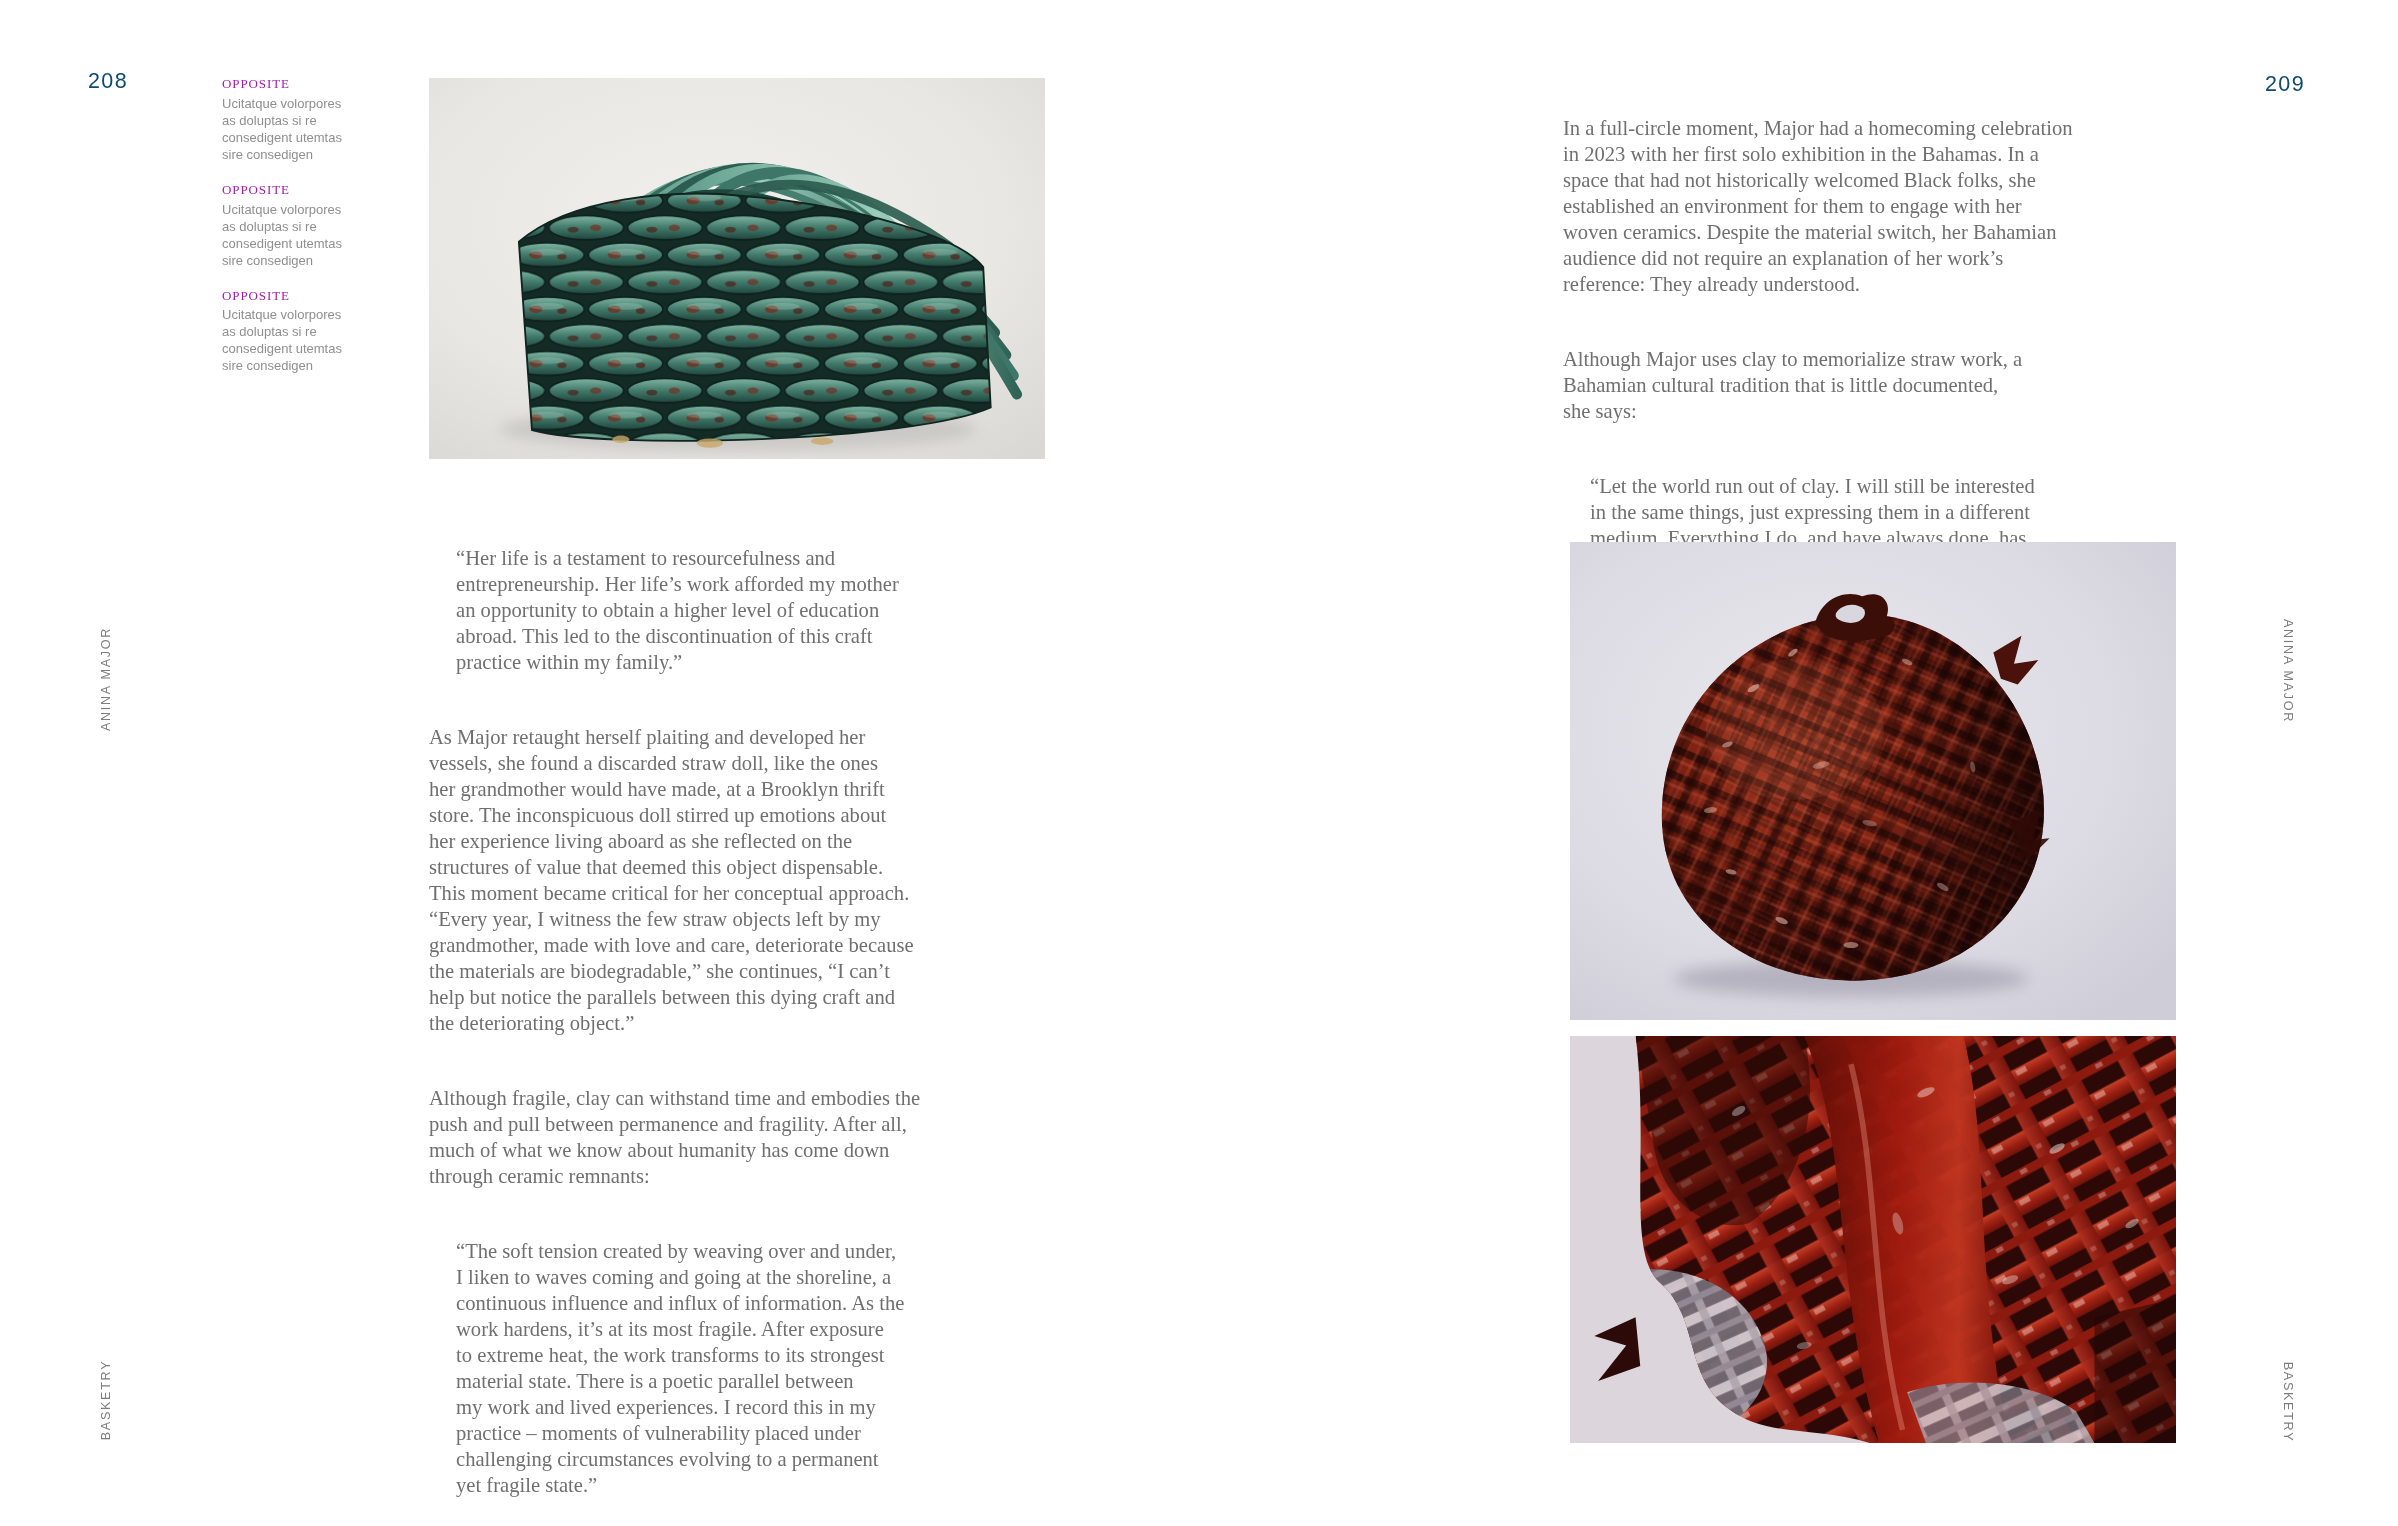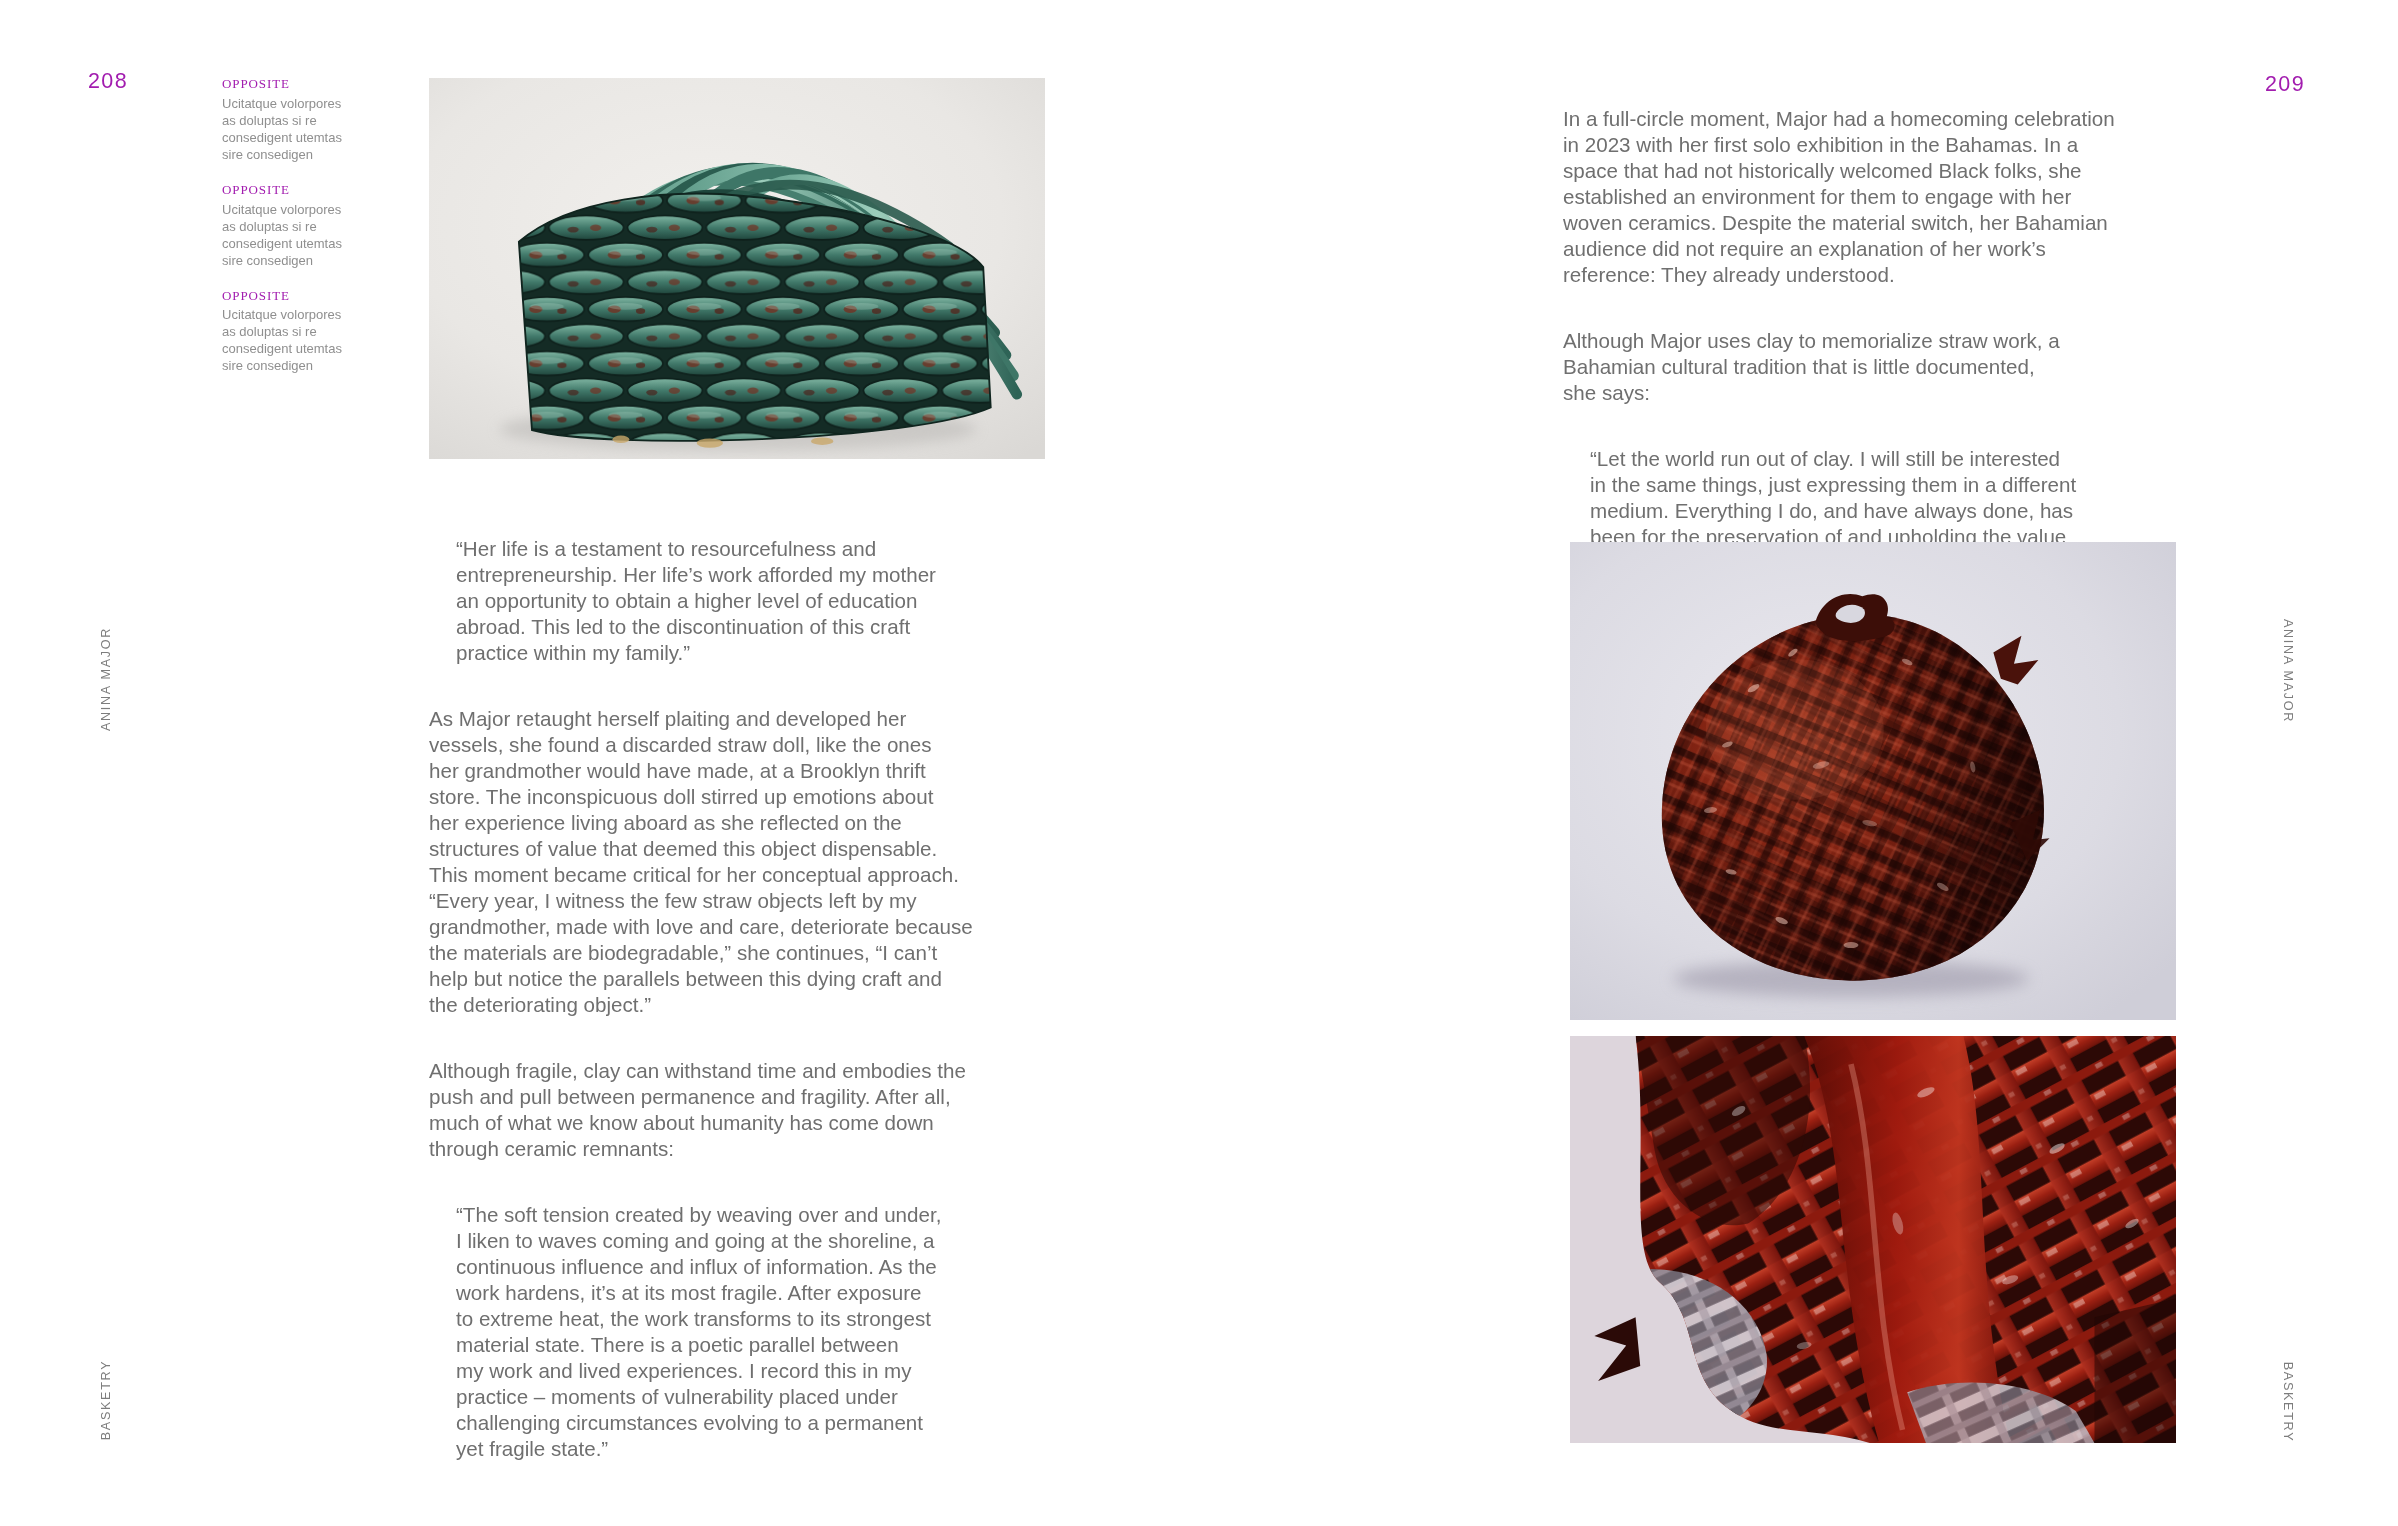--- a/index.html
+++ b/index.html
@@ -1,32 +1,32 @@
 <!DOCTYPE html>
 <html style="font-size:15px"><head>
 <meta charset="utf-8">
 <style>
   html,body{margin:0;padding:0;background:#ffffff;}
   .spread{position:relative;width:2399px;height:1526px;background:#ffffff;overflow:hidden;
           font-family:"Liberation Sans", sans-serif;}
 
-  .page-num{position:absolute;font-size:21.5px;color:#a21caf;letter-spacing:1.4px;}
+  .page-num{position:absolute;font-size:21.5px;color:#0c4a6e;letter-spacing:1.4px;}
   #pn-left{left:88px;top:69px;}
   #pn-right{left:2265px;top:72px;}
 
   .margin-notes{position:absolute;left:222px;top:75px;width:183px;}
   .note + .note{margin-top:18px;}
   .note-label{font-family:"Liberation Serif", serif;font-size:13px;letter-spacing:0.9px;
               color:#a21caf;line-height:17px;margin-bottom:2.8px;}
   .note-text{font-size:13px;line-height:17px;color:#8f8f8f;white-space:pre-line;}
 
   .bcol{position:absolute;font-size:20.6px;line-height:26px;color:#6f6f6f;white-space:pre-line;}
   #bcol-left{left:429px;top:510px;width:628px;}
   #bcol-right{left:1563px;top:80px;width:656px;}
-  .bcol p{margin:0 0 14px 0;}
+  .bcol p{margin:9px 0 14px 0;font-family:Liberation Serif, serif;}
   .bcol p.quote{padding-left:27px;}
 
   .vlabel{position:absolute;white-space:nowrap;font-size:12.6px;letter-spacing:1.7px;color:#7d7d7d;}
   .rot-ccw{transform:translate(-50%,-50%) rotate(-90deg);}
   .rot-cw{transform:translate(-50%,-50%) rotate(90deg);}
   #v-anina-l{left:106px;top:679px;}
   #v-bask-l{left:106px;top:1400px;}
   #v-anina-r{left:2288px;top:671px;}
   #v-bask-r{left:2288px;top:1402px;}
 

